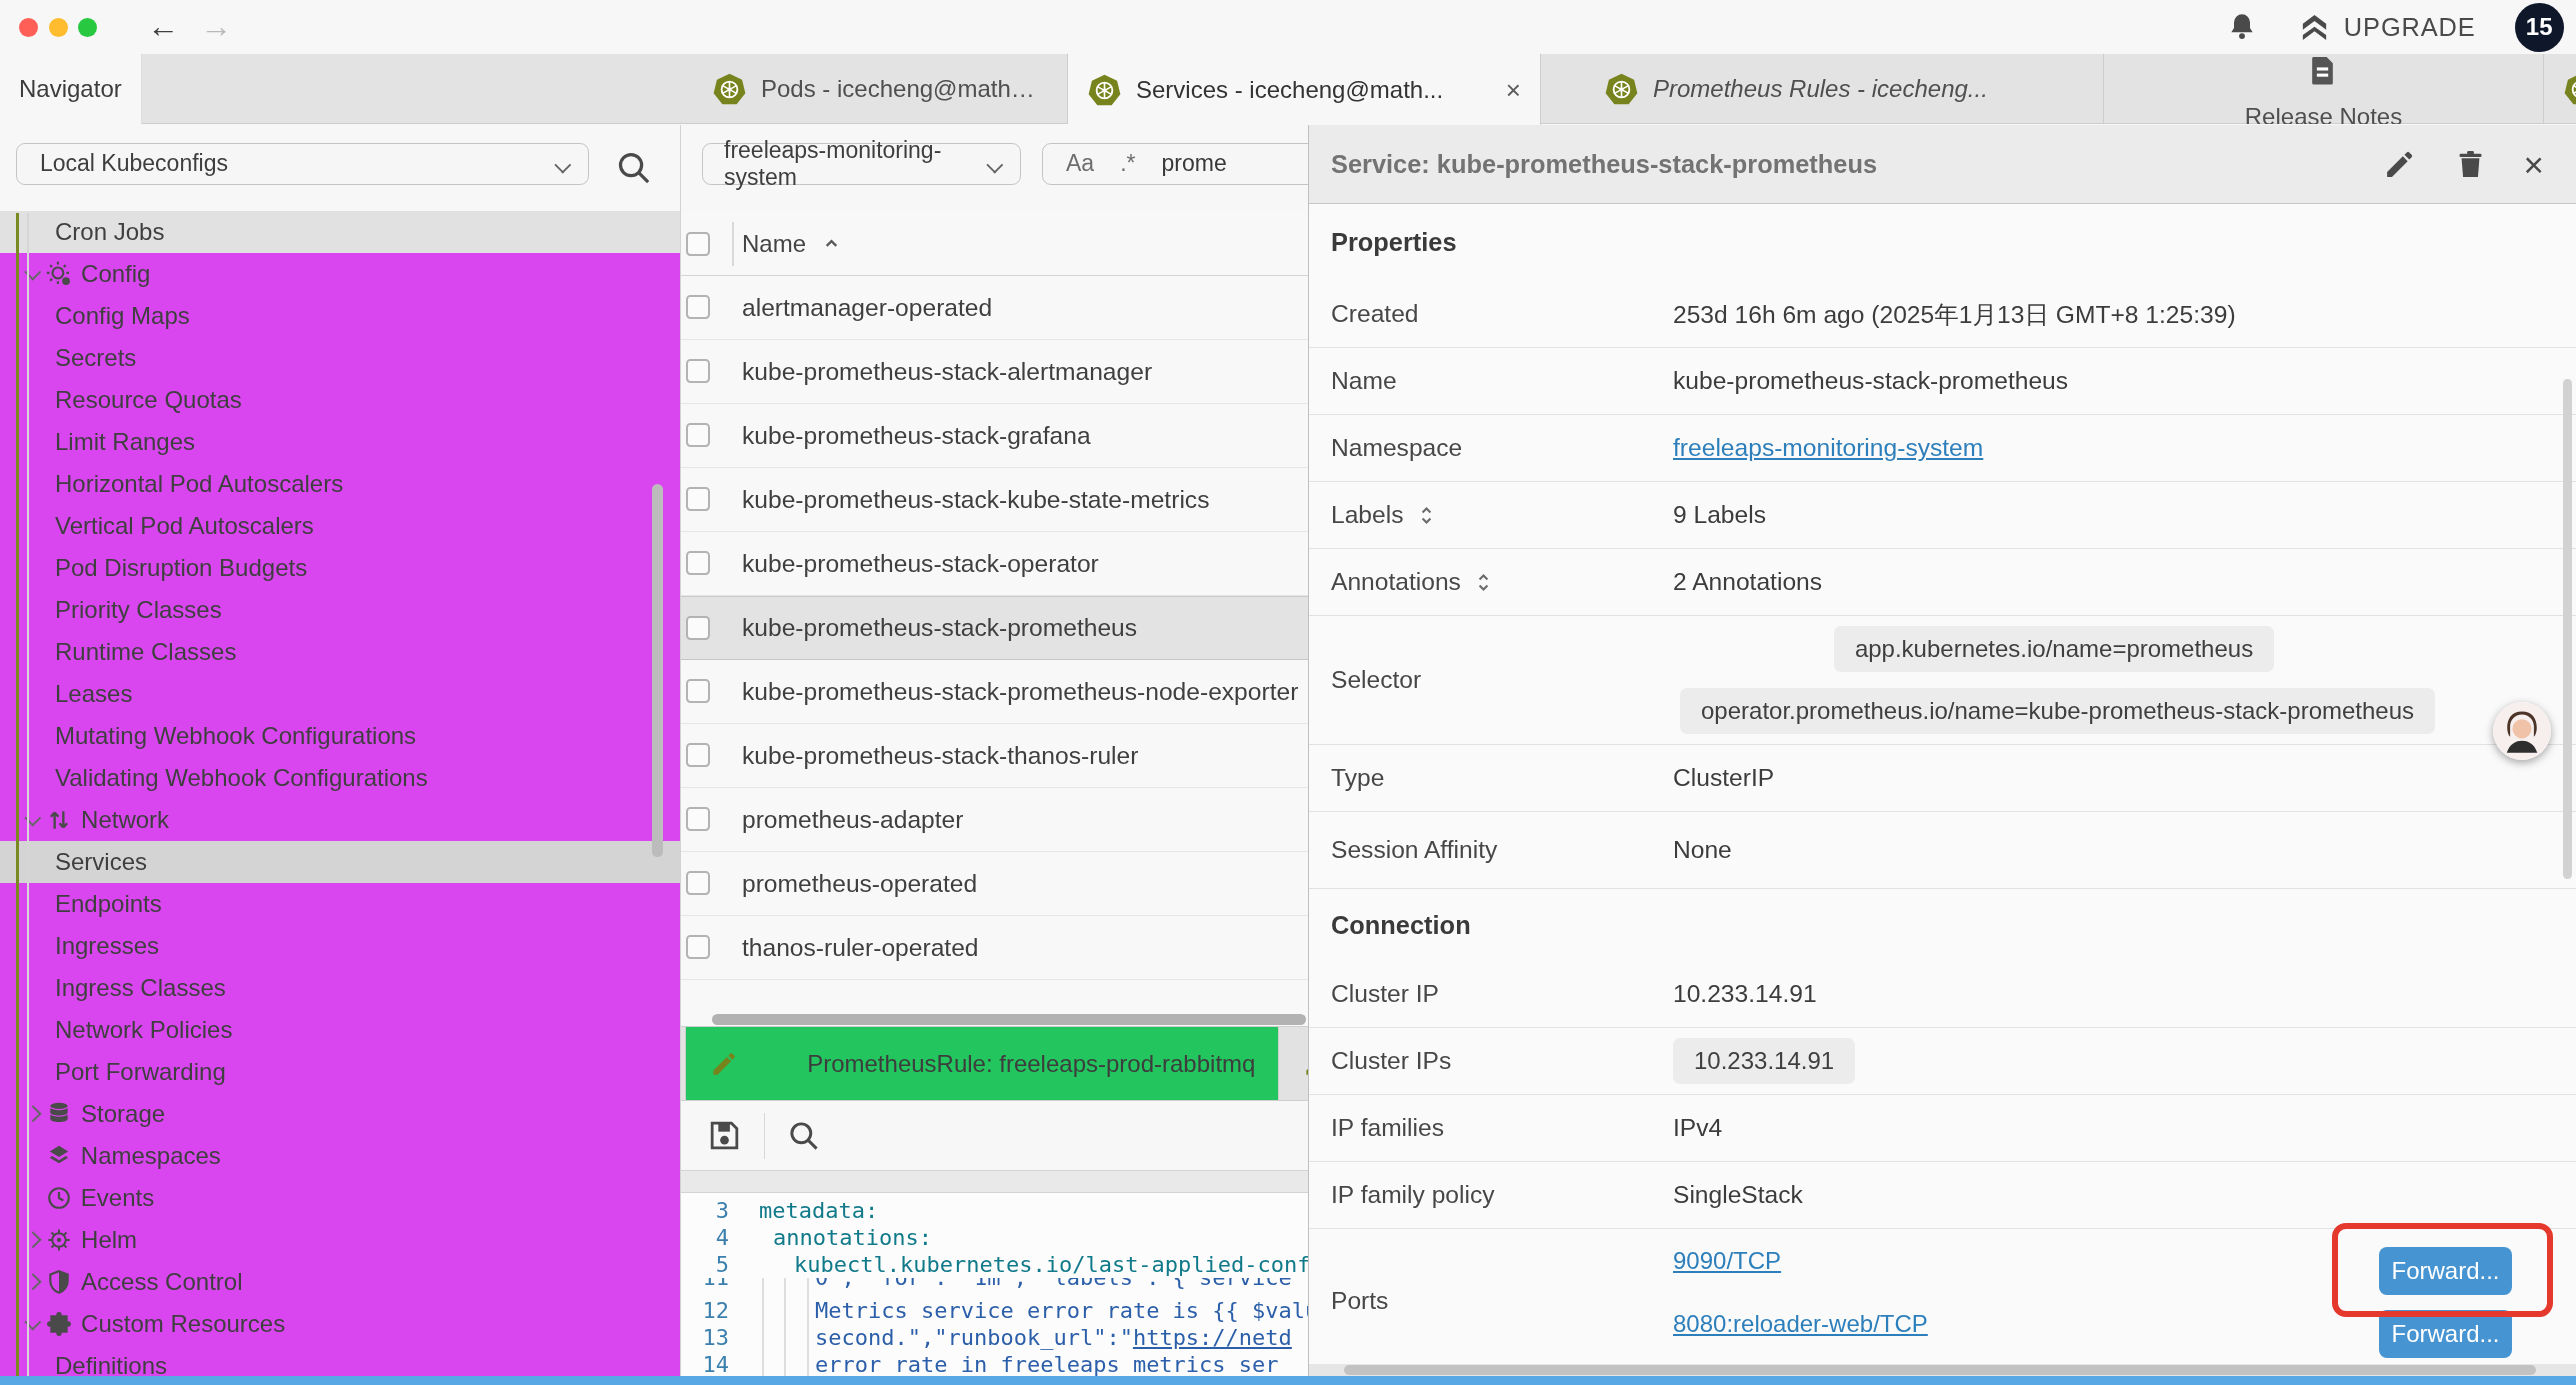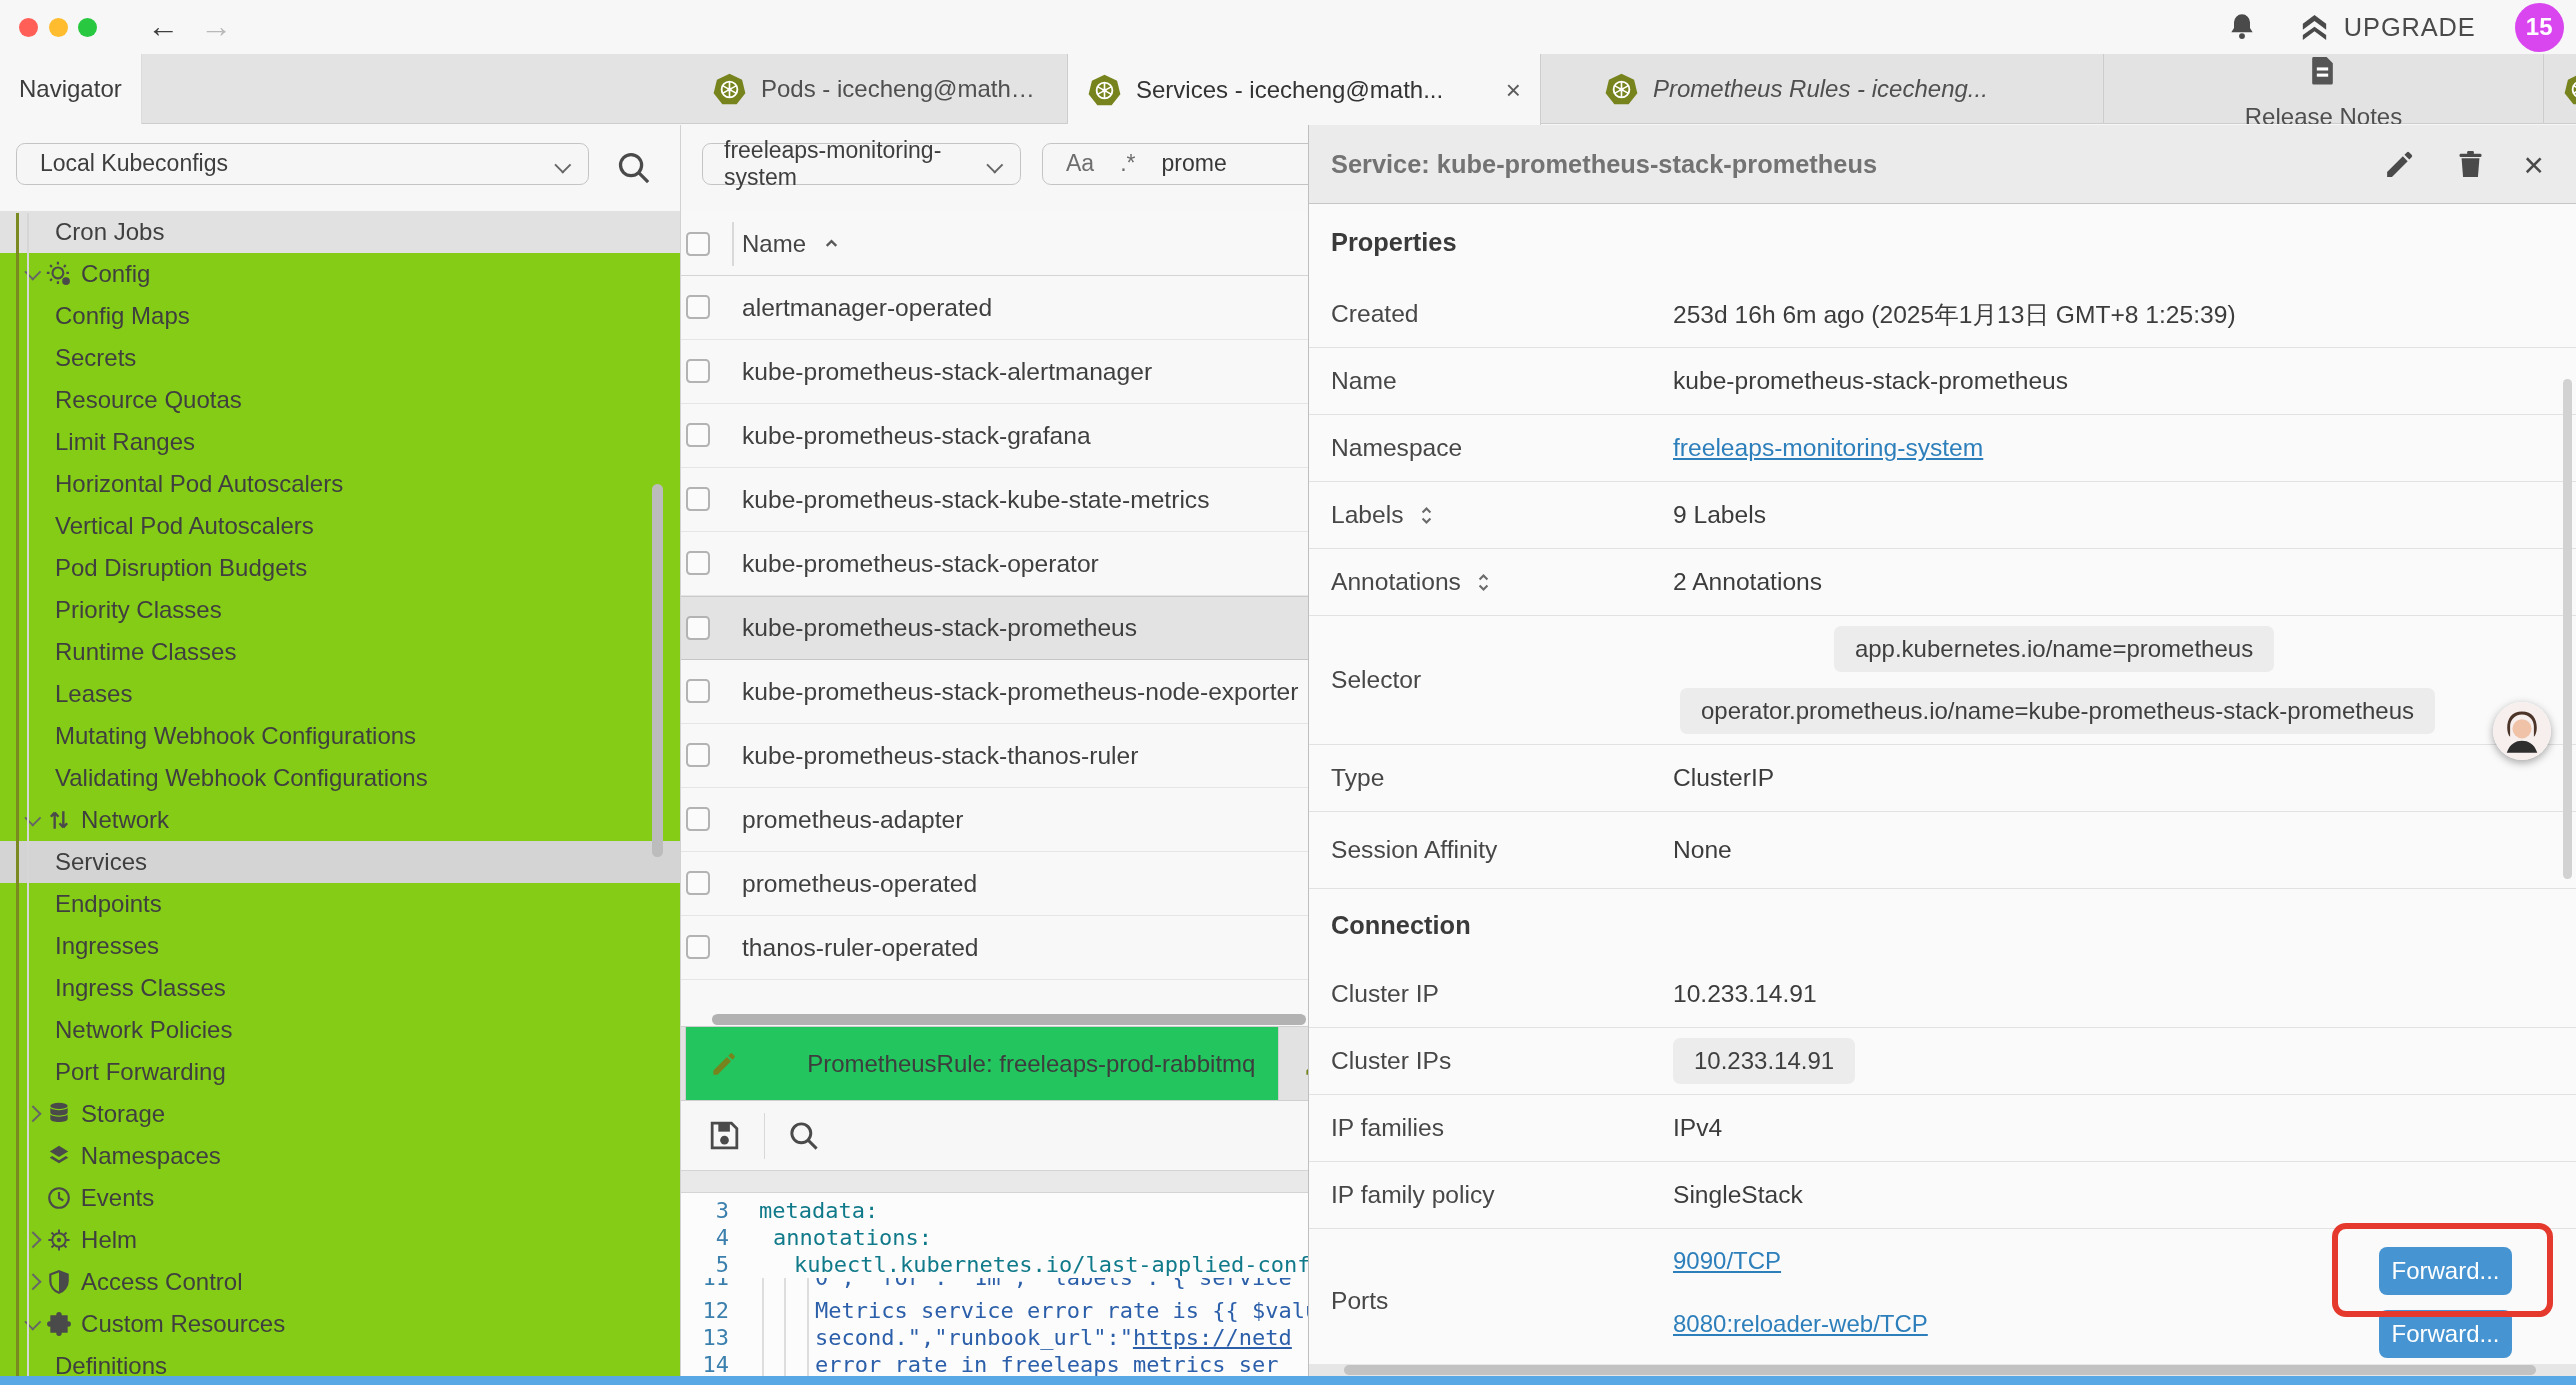--- a/index.html
+++ b/index.html
@@ -9,21 +9,21 @@
 
   
   .titlebar{position:absolute;left:0;top:0;width:100%;height:54px;background:#f7f7f7;}
   .traffic{position:absolute;left:19px;top:17.5px;display:flex;gap:10.5px;}
   .tl{width:19px;height:19px;border-radius:50%;}
   .tl.red{background:#ff5f57}.tl.yel{background:#febc2e}.tl.grn{background:#28c840}
   .navarrow{position:absolute;top:7px;font-size:32px;line-height:39px;}
   .navarrow.back{left:147px;color:#3e3e3e}.navarrow.fwd{left:200px;color:#b9b9b9}
   .tb-right{position:absolute;right:12.3px;top:0;height:54px;display:flex;align-items:center;gap:39px;}
   .upgrade{display:flex;align-items:center;gap:12.3px;color:#4a4a4a;font-size:25.4px;letter-spacing:0.9px;}
-  .badge{width:49px;height:49px;border-radius:50%;background:#d946ef;color:#fff;font-size:24px;font-weight:bold;
+  .badge{width:49px;height:49px;border-radius:50%;background:#0f172a;color:#fff;font-size:24px;font-weight:bold;
     display:flex;align-items:center;justify-content:center;}
 
   
   .tabstrip{position:absolute;left:0;top:54px;width:100%;height:70px;background:#e3e3e3;border-bottom:1.8px solid #cdcdcd;box-sizing:border-box;}
   .nav-tab{position:absolute;left:0;top:0;width:142px;height:70px;background:#f7f7f7;display:flex;align-items:center;
     padding-left:19px;box-sizing:border-box;color:#3c3c3c;border-right:0.9px solid #dcdcdc;}
   #tabs{position:absolute;left:693px;top:0;right:0;height:70px;display:flex;}
   .tab{height:70px;display:flex;align-items:center;gap:14px;padding:0 19px;box-sizing:border-box;
     border-right:1.8px solid #cdcdcd;color:#4f4f4f;overflow:hidden;white-space:nowrap;flex:none;}
   .tab.active{background:#f7f7f7;height:72px;color:#333;}
@@ -36,21 +36,21 @@
   .sidebar{position:absolute;left:0;top:125px;width:680px;bottom:8.8px;background:#ececec;overflow:hidden;}
   .side-toolbar{position:absolute;left:0;top:0;width:100%;height:86px;background:#f7f7f7;}
   .select{position:absolute;height:42px;border:1.8px solid #c4c4c4;border-radius:8.8px;background:#f6f6f6;
     display:flex;align-items:center;box-sizing:border-box;font-size:23px;color:#3e3e3e;}
   .kube-select{left:16px;top:17.5px;width:573px;padding-left:23px;}
   .select .chev{margin-left:auto;margin-right:19px;}
   .chv{display:inline-block;width:9.6px;height:9.6px;border-right:2.6px solid #666;border-bottom:2.6px solid #666;}
   .chv.down{transform:rotate(45deg);margin-top:-5.3px;}
   .chv.right{transform:rotate(-45deg);}
   .search-btn{position:absolute;left:614px;top:23px;}
-  .tree{position:absolute;left:0;top:86px;right:0;bottom:0;background:#84cc16;}
+  .tree{position:absolute;left:0;top:86px;right:0;bottom:0;background:#d946ef;}
   .tree::before{content:"";position:absolute;left:16px;top:1.8px;bottom:0;width:2.6px;background:#7a8a20;}
   .tree::after{content:"";position:absolute;left:27px;top:1.8px;bottom:0;width:1.8px;background:#d6d6d6;}
   .trow{height:42px;display:flex;align-items:center;box-sizing:border-box;color:#3f3f3f;white-space:nowrap;}
   .trow.shade{background:#e1e1e1;}
   .trow.sel{background:#d4d4d4;}
   .trow .chvbox{width:17.5px;margin-left:27px;flex:none;display:flex;align-items:center;}
   .trow .ticon{width:26px;height:26px;flex:none;margin-left:1.8px;margin-right:8.8px;}
   .trow.child{padding-left:55px;}
   .trow.item{padding-left:46px;}
   .side-thumb{position:absolute;left:652px;top:359px;width:10.5px;height:373px;border-radius:5.3px;background:#bcbcbc;}

